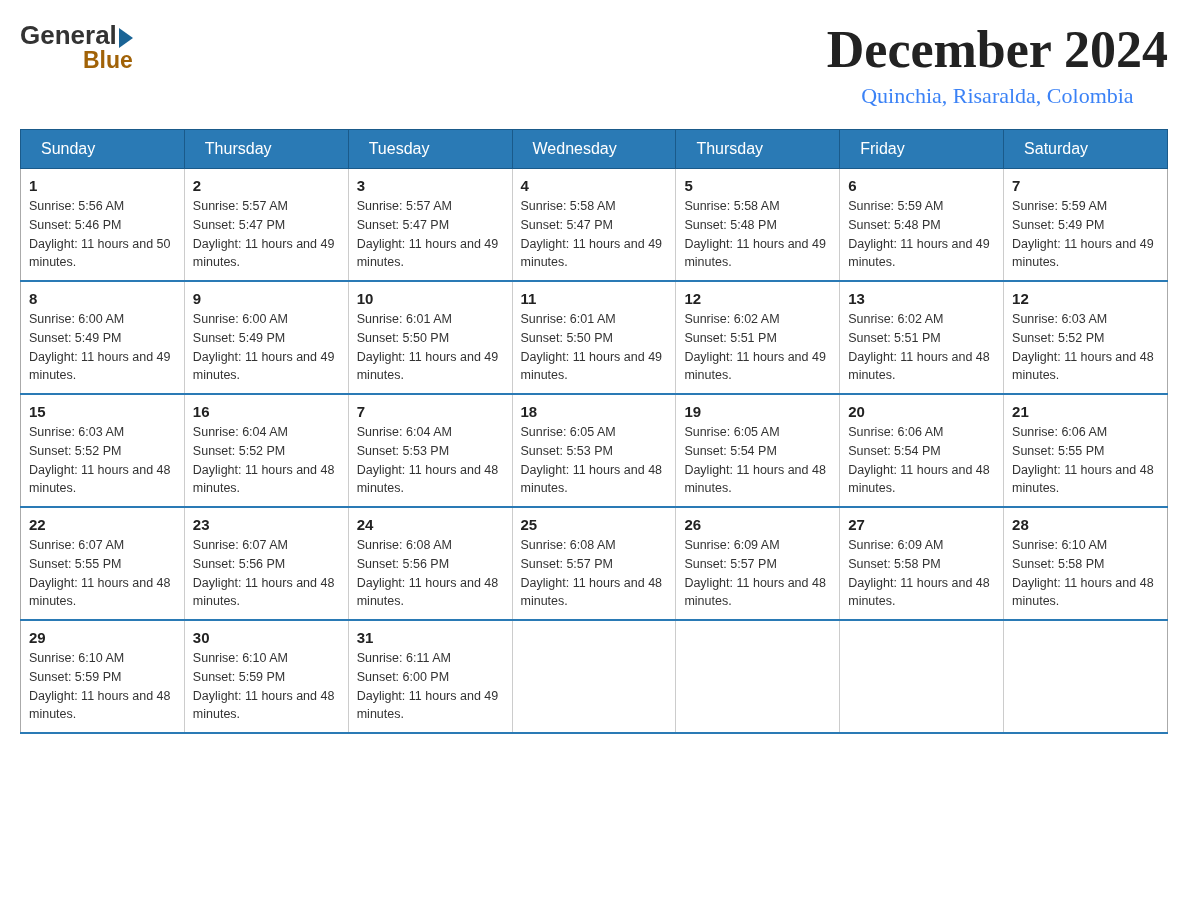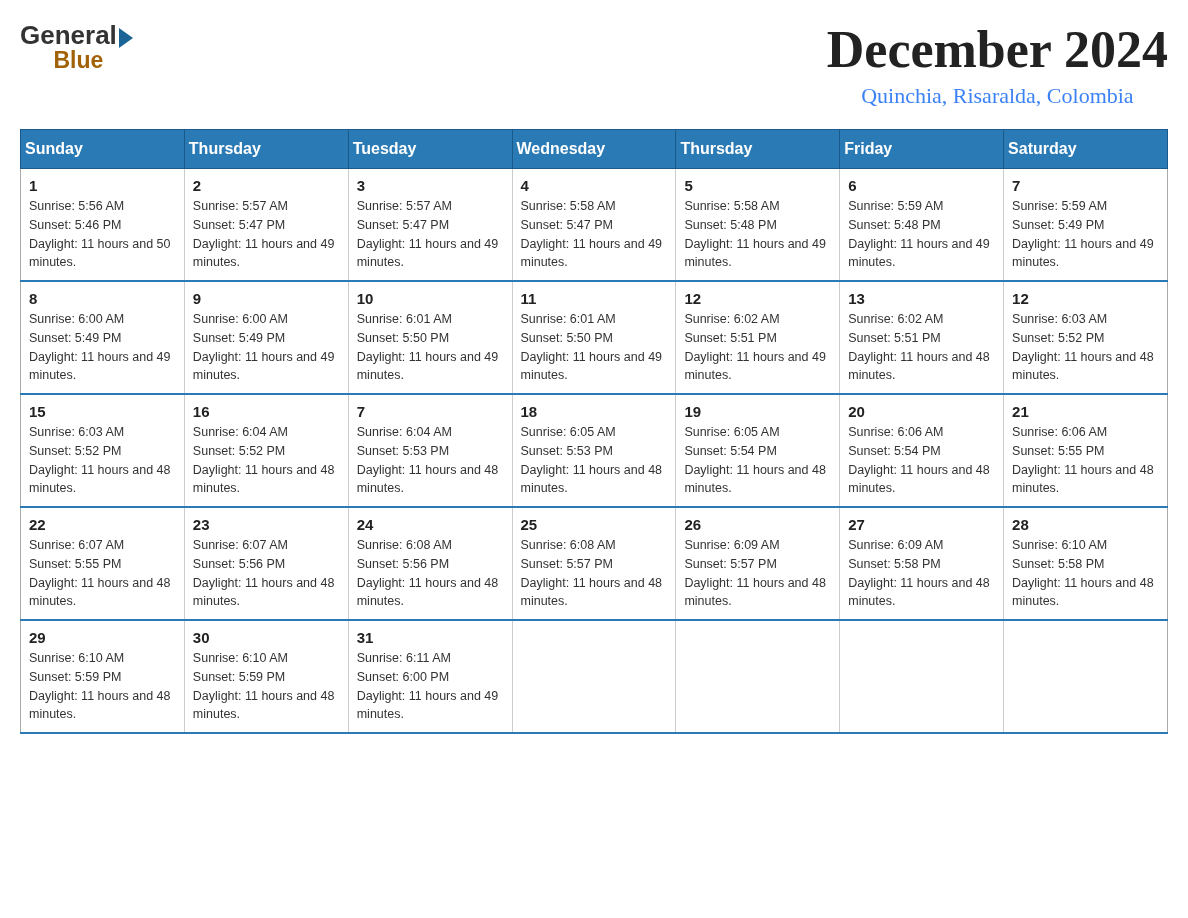--- a/index.html
+++ b/index.html
@@ -12,21 +12,21 @@
     }
     .header {
       display: flex;
       justify-content: space-between;
       align-items: flex-start;
       margin-bottom: 20px;
     }
     .logo {
       display: flex;
       flex-direction: column;
-      align-items: center;
+      align-items: flex-end;
     }
     .logo-top {
       display: flex;
       align-items: center;
     }
     .logo-general {
       font-size: 26px;
       font-weight: bold;
       color: #333;
       font-family: Arial, sans-serif;
@@ -64,22 +64,22 @@
     }
     table {
       width: 100%;
       border-collapse: collapse;
       table-layout: fixed;
     }
     thead tr th {
       background: #2a7ab5;
       color: #fff;
       font-size: 16px;
-      font-weight: bold;
-      padding: 10px 4px;
+      font-weight: normal;
+      padding: 10px 20px;
       text-align: left;
       border: 1px solid #1a5a8a;
     }
     tbody tr {
       border-bottom: 2px solid #2a7ab5;
     }
     tbody tr td {
       vertical-align: top;
       padding: 8px;
       font-size: 12.5px;

